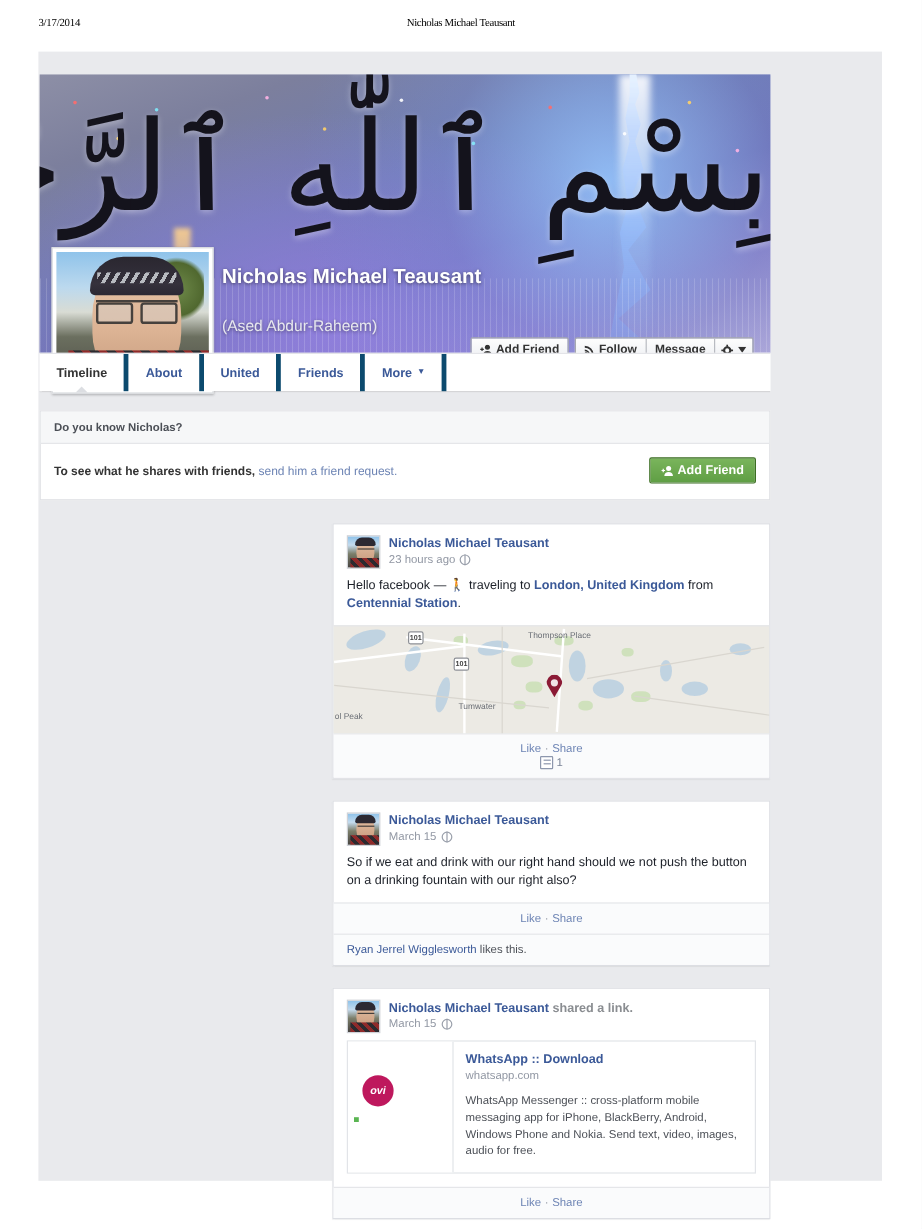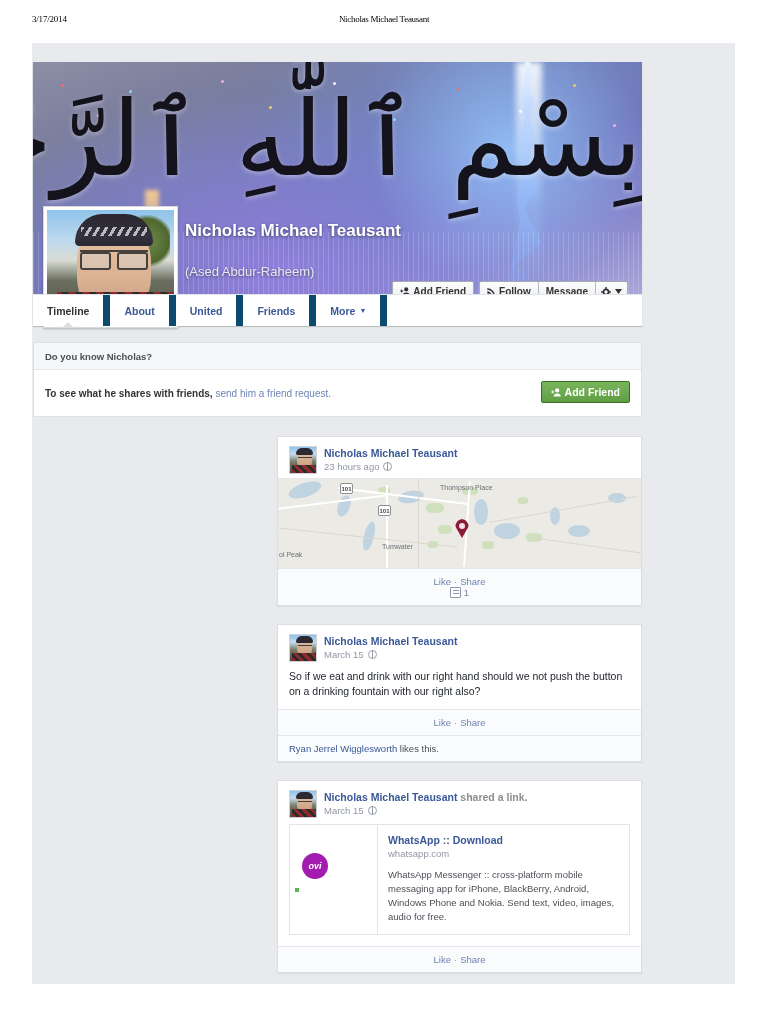--- a/index.html
+++ b/index.html
@@ -161,21 +161,21 @@
   .btn-group > div:last-child { border-right: none; padding: 0 5px; gap: 4px; }
 
   .tabbar {
     position: absolute; left: 0; bottom: 0; width: 609px; height: 32px;
     background: #fff; display: flex; align-items: stretch;
     border-top: 1px solid #e3e4e8;
   }
   .tab {
     display: flex; align-items: center; justify-content: center;
     padding: 0 14px; font-size: 10.5px; font-weight: bold; color: #3b5998;
-    border-right: 7px solid #0c4a6e; position: relative;
+    border-right: 4px solid #0c4a6e; position: relative;
   }
   .tab.active { color: #333; }
   .tab.active:after {
     content: ""; position: absolute; left: 50%; bottom: -1px; margin-left: -5px;
     border-left: 5px solid transparent; border-right: 5px solid transparent;
     border-bottom: 5px solid #dcdee2;
   }
   .tab .caret { display: inline-block; margin-left: 4px; font-size: 7px; color: #3b5998; }
   .tab-spacer { flex: 1; }
 
@@ -278,21 +278,21 @@
   }
   .post-likes a { color: #3b5998; text-decoration: none; }
 
   
   .attach { margin: 2px 11px 11px 11px; border: 1px solid #e2e4e8; display: flex; }
   .attach-thumb {
     width: 88px; flex: none; position: relative; background: #fff; border-right: 1px solid #e2e4e8;
   }
   .ovi-badge {
     position: absolute; left: 12px; top: 28px; width: 26px; height: 26px; border-radius: 50%;
-    background: #a21caf; color: #fff; font-size: 9px; font-weight: bold;
+    background: #be185d; color: #fff; font-size: 9px; font-weight: bold;
     display: flex; align-items: center; justify-content: center; font-style: italic;
   }
   .green-dot { position: absolute; left: 5px; top: 63px; width: 4px; height: 4px; background: #5ab552; }
   .attach-body { padding: 9px 10px 10px 10px; }
   .attach-title { font-size: 10.5px; font-weight: bold; color: #3b5998; }
   .attach-host { font-size: 9.5px; color: #9197a3; margin-top: 2px; }
   .attach-desc { font-size: 9.5px; color: #4b4f56; line-height: 14px; margin-top: 9px; }
 </style>
 </head>
 <body>
@@ -431,20 +431,23 @@
           </div>
           <div class="post-meta">
             <div class="post-author">
               <span>Nicholas Michael Teausant</span>
             </div>
             <div class="post-time">
               <span>23 hours ago</span>
               <span class="globe"></span>
             </div>
           </div>
+        </div>
+        <div class="post-text">
+          <span>Hello facebook — </span><span class="runner">🚶</span><span> traveling to </span><a href="#">London, United Kingdom</a><span> from </span><a href="#">Centennial Station</a><span>.</span>
         </div>
         <div class="map">
           <div class="water" style="left:10px;top:4px;width:34px;height:14px;transform:rotate(-18deg)"></div>
           <div class="water" style="left:60px;top:16px;width:12px;height:22px;transform:rotate(20deg)"></div>
           <div class="water" style="left:86px;top:42px;width:10px;height:30px;transform:rotate(14deg)"></div>
           <div class="water" style="left:120px;top:12px;width:26px;height:12px;transform:rotate(-10deg)"></div>
           <div class="water" style="left:196px;top:20px;width:14px;height:26px"></div>
           <div class="water" style="left:216px;top:44px;width:26px;height:16px"></div>
           <div class="water" style="left:272px;top:28px;width:10px;height:18px"></div>
           <div class="water" style="left:290px;top:46px;width:22px;height:12px"></div>

